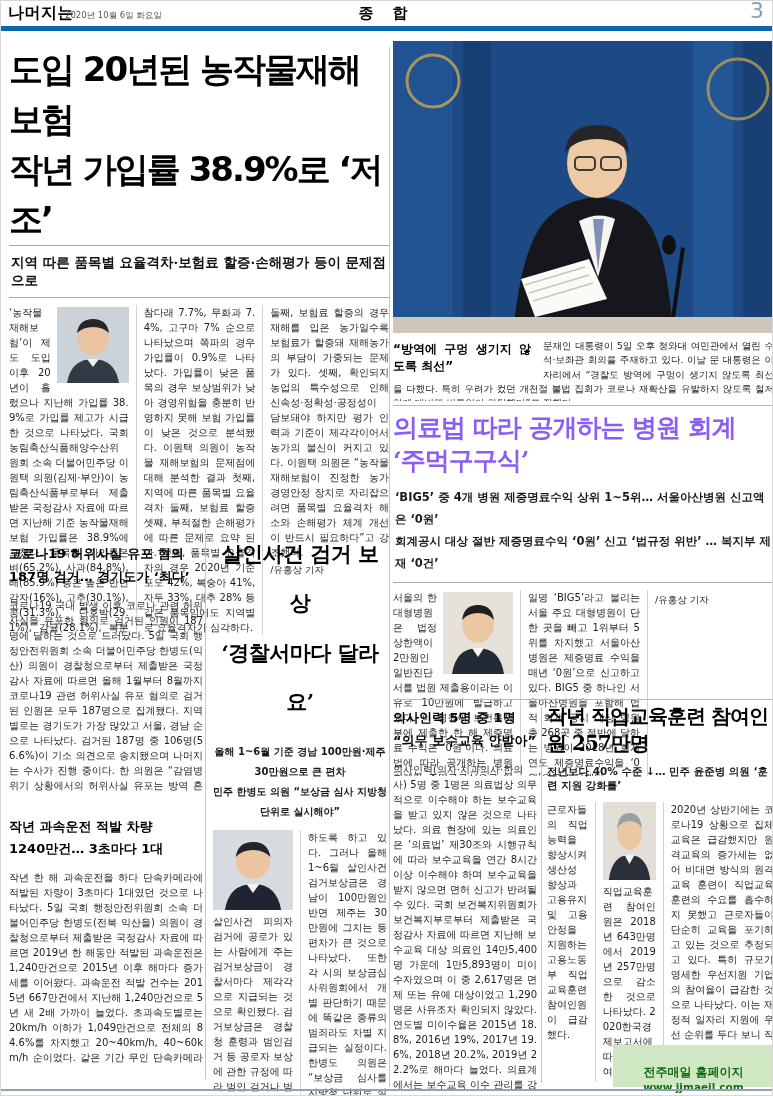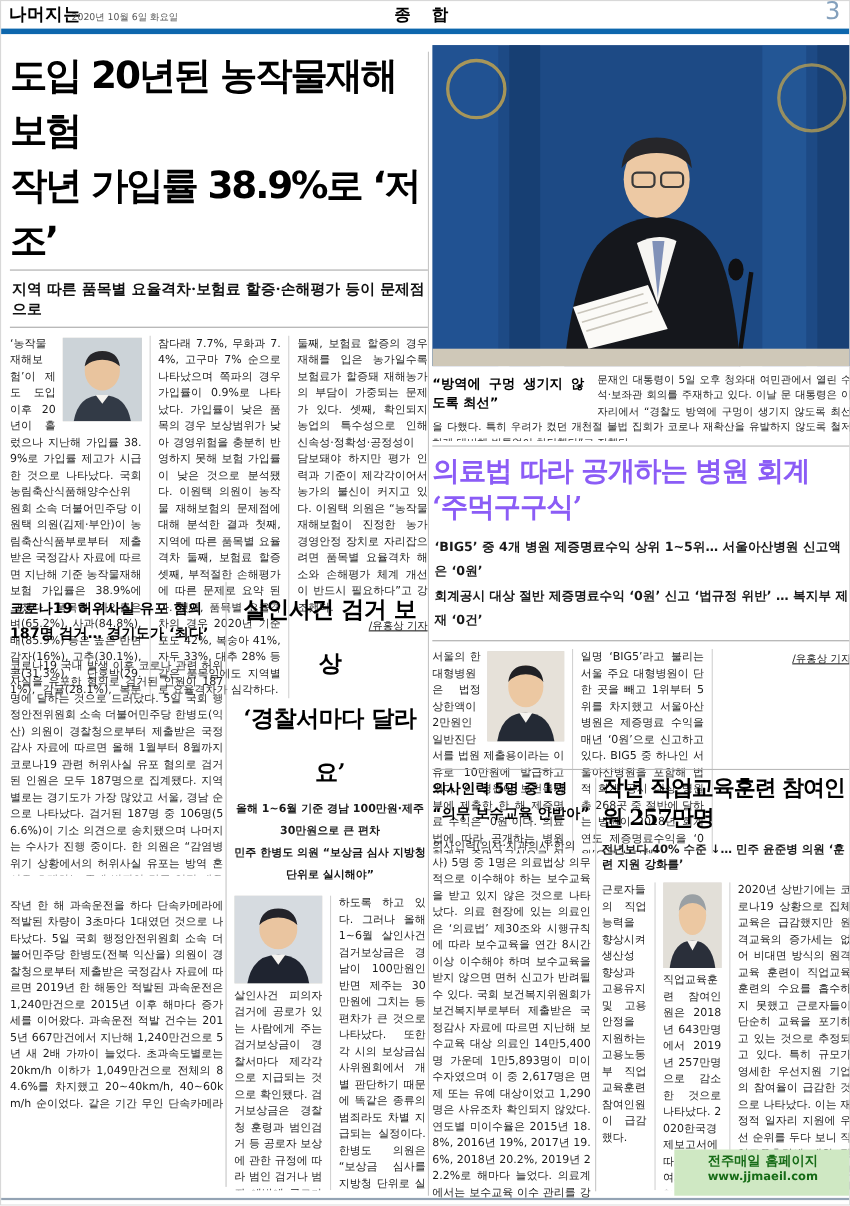--- a/index.html
+++ b/index.html
@@ -16,21 +16,21 @@
   .hdr-section { position:absolute; left:50%; top:3px; transform:translateX(-50%); font-size:15px; font-weight:800; letter-spacing:7px; color:#000; }
   .hdr-page { position:absolute; right:8px; top:-3px; font-size:22px; color:#84a0bc; }
   .blue-bar { position:absolute; left:0; right:0; top:25px; height:5px; background:#0d67ad; }
 
   
   .vrule { position:absolute; width:1px; background:#c6c6c6; }
   .hrule { position:absolute; height:1px; background:#b9b9b9; }
   .thinline { height:1px; background:#a9a9a9; }
 
   .body-text { font-size:10px; line-height:1.5; text-align:justify; word-break:break-all; color:#1c1c1c; overflow:hidden; }
-  .byline { font-size:9.5px; text-align:right; margin-top:3px; color:#222;text-decoration:underline; }
+  .byline { font-size:9.5px; text-align:left; margin-top:3px; color:#222; }
   .cols { display:flex; overflow:hidden; }
   .cols .col { padding:0 7px; overflow:hidden; }
   .cols .col:first-child { padding-left:0; }
   .cols .col:last-child { padding-right:0; }
   .cols .col + .col { border-left:1px solid #d2d2d2; }
 
   .portrait { background:#d9d6d0; display:block; }
   .portrait.fr { float:right; margin:2px 0 5px 6px; }
 
   
@@ -56,39 +56,39 @@
   
   .leftcol { position:absolute; left:8px; top:542px; width:194px; }
   .small-head { font-size:13px; font-weight:800; line-height:1.75; color:#000; }
   .leftcol .body-text { margin-top:9px; }
   .speeding { margin-top:20px; }
   .notice-box { position:absolute; left:8px; top:1056px; width:178px; height:22px; background:#e3e3e3; text-align:center; font-size:11.5px; font-weight:800; line-height:22px; color:#000; }
 
   
   .midcol { position:absolute; left:212px; top:528px; width:174px; }
   .reward-h2 div { font-family:"DejaVu Serif", serif; font-size:21px; font-weight:700; letter-spacing:-0.5px; text-align:center; line-height:2.35; color:#000; }
-  .reward-subs { margin-top:0; }
+  .reward-subs { margin-top:16px; }
   .reward-subs div { font-size:10px; font-weight:800; text-align:center; line-height:2; color:#1a1a1a; }
   .reward-body { height:268px; margin-top:8px; }
   .reward-body .col { width:50%; }
   .reward-body .portrait { width:100%; height:80px; margin-bottom:4px; }
 
   
   .doctor { position:absolute; left:392px; top:706px; width:144px; }
   .doctor .body-text { margin-top:9px; height:330px; }
   .training { position:absolute; left:546px; top:702px; width:227px; }
   .training h2 { font-family:"DejaVu Serif", serif; font-size:20px; font-weight:700; letter-spacing:-1px; color:#000; }
   .training .sub { font-size:10.5px; font-weight:800; margin-top:8px; color:#1a1a1a; }
   .training-body { margin-top:9px; height:280px; }
   .training-body .c1 { width:21%; }
   .training-body .c2 { width:30%; }
   .training-body .c3 { width:49%; }
   .training-body .portrait { width:100%; height:78px; margin-bottom:4px; }
 
-  .homepage-box { position:absolute; left:612px; top:1044px; width:161px; height:42px; background:#cfe8c3; text-align:center; padding-top:1px; }
+  .homepage-box { position:absolute; left:612px; top:1044px; width:161px; height:42px; background:#cfe8c3; text-align:center; padding-top:18px; }
   .homepage-box .l1 { font-size:12px; font-weight:800; color:#166b16; line-height:1.5; }
   .homepage-box .l2 { font-size:10.5px; font-weight:700; color:#166b16; }
 
   .bottom-line { position:absolute; left:0; right:0; top:1088px; height:2px; background:#93a3b4; }
 </style>
 </head>
 <body>
 
 <div class="page">
 
@@ -188,20 +188,24 @@
       <div class="small-head">
         <div>코로나19 허위사실 유포 혐의</div>
         <div>187명 검거… 경기도가 ‘최다’</div>
       </div>
       <div class="body-text" style="height:198px;">
         <span>코로나19 국내 발생 이후 코로나 관련 허위사실을 유포한 혐의로 검거된 인원이 187명에 달하는 것으로 드러났다. 5일 국회 행정안전위원회 소속 더불어민주당 한병도(익산) 의원이 경찰청으로부터 제출받은 국정감사 자료에 따르면 올해 1월부터 8월까지 코로나19 관련 허위사실 유포 혐의로 검거된 인원은 모두 187명으로 집계됐다. 지역별로는 경기도가 가장 많았고 서울, 경남 순으로 나타났다. 검거된 187명 중 106명(56.6%)이 기소 의견으로 송치됐으며 나머지는 수사가 진행 중이다. 한 의원은 “감염병 위기 상황에서의 허위사실 유포는 방역 혼선을 초래하는 중대 범죄인 만큼 엄정 대응해야 한다”고 말했다.</span>
         
       </div>
     </div>
     <div class="speeding">
+      <div class="small-head">
+        <div>작년 과속운전 적발 차량</div>
+        <div>1240만건… 3초마다 1대</div>
+      </div>
       <div class="body-text" style="height:196px;">
         <span>작년 한 해 과속운전을 하다 단속카메라에 적발된 차량이 3초마다 1대였던 것으로 나타났다. 5일 국회 행정안전위원회 소속 더불어민주당 한병도(전북 익산을) 의원이 경찰청으로부터 제출받은 국정감사 자료에 따르면 2019년 한 해동안 적발된 과속운전은 1,240만건으로 2015년 이후 해마다 증가세를 이어왔다. 과속운전 적발 건수는 2015년 667만건에서 지난해 1,240만건으로 5년 새 2배 가까이 늘었다. 초과속도별로는 20km/h 이하가 1,049만건으로 전체의 84.6%를 차지했고 20~40km/h, 40~60km/h 순이었다. 같은 기간 무인 단속카메라 설치 대수도 약 3배 늘어 증가폭이 큰 것으로 알려졌다.</span>
         
       </div>
     </div>
   </section>
 
   <section class="midcol">
     <div>
       <div class="reward-h2">

